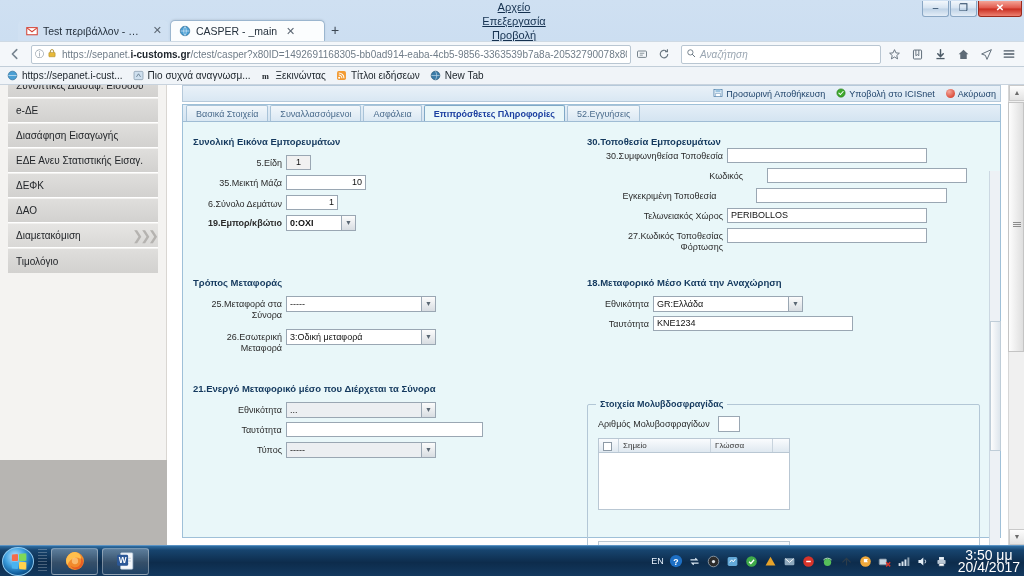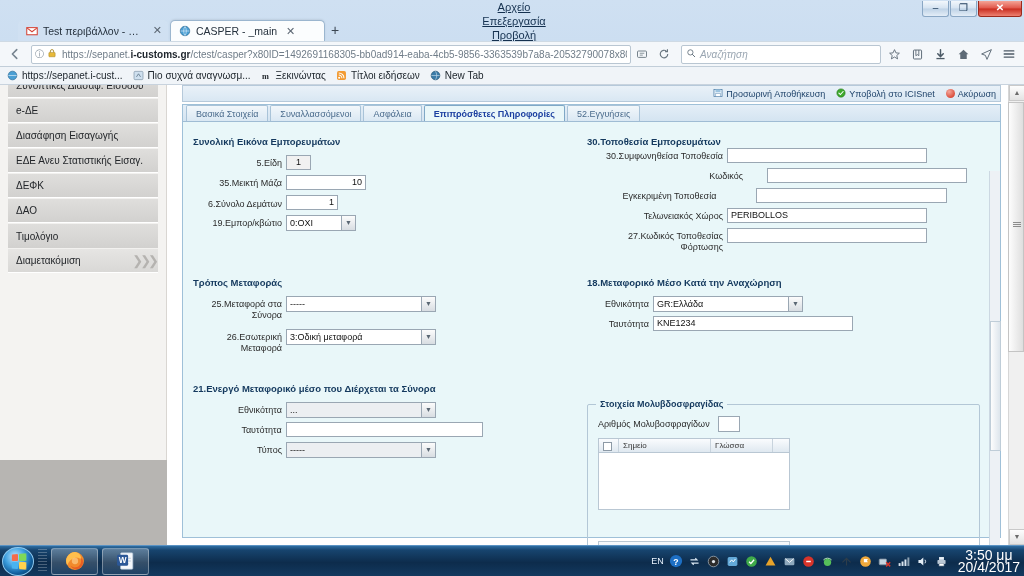--- a/index.html
+++ b/index.html
@@ -502,26 +502,26 @@
       </div>
       <div class="navitem">
         <span>ΕΔΕ Ανευ Στατιστικής Εισαγ.</span>
       </div>
       <div class="navitem">
         <span>ΔΕΦΚ</span>
       </div>
       <div class="navitem">
         <span>ΔΑΟ</span>
       </div>
-      <div class="navitem last">
-        <span>Τιμολόγιο</span>
-      </div>
       <div class="navitem selected">
         <span>Διαμετακόμιση</span>
         <span class="chevrons">❯❯❯</span>
+      </div>
+      <div class="navitem last">
+        <span>Τιμολόγιο</span>
       </div>
     </div>
     <div id="leftnav-bottomfill"></div>
 
     <div id="formwrap">
 
       <div id="eidi-crumb">
         <span class="ic"></span>
         <span>Είδη</span>
       </div>
@@ -584,21 +584,21 @@
           <div class="frow" style="left:0px; top:53px; width:230px;">
             <div class="flabel" style="width:103px;">35.Μεικτή Μάζα</div>
             <div class="finput num" style="width:80px;">10</div>
           </div>
 
           <div class="frow" style="left:0px; top:73px; width:210px;align-items:flex-end;">
             <div class="flabel" style="width:103px;">6.Σύνολο Δεμάτων</div>
             <div class="finput num" style="width:52px;">1</div>
           </div>
 
-          <div class="frow" style="left:0px; top:93px; width:210px;">
+          <div class="frow" style="left:0px; top:93px; width:210px;font-weight:bold;">
             <div class="flabel" style="width:103px;">19.Εμπορ/κβώτιο</div>
             <div class="fselect" style="width:70px;">
               <span>0:ΟΧΙ</span>
               <span class="arrow">▼</span>
             </div>
           </div>
 
           <div class="sectitle" style="left:10px; top:155px;">Τρόπος Μεταφοράς</div>
 
           <div class="frow" style="left:0px; top:174px; width:260px;">

